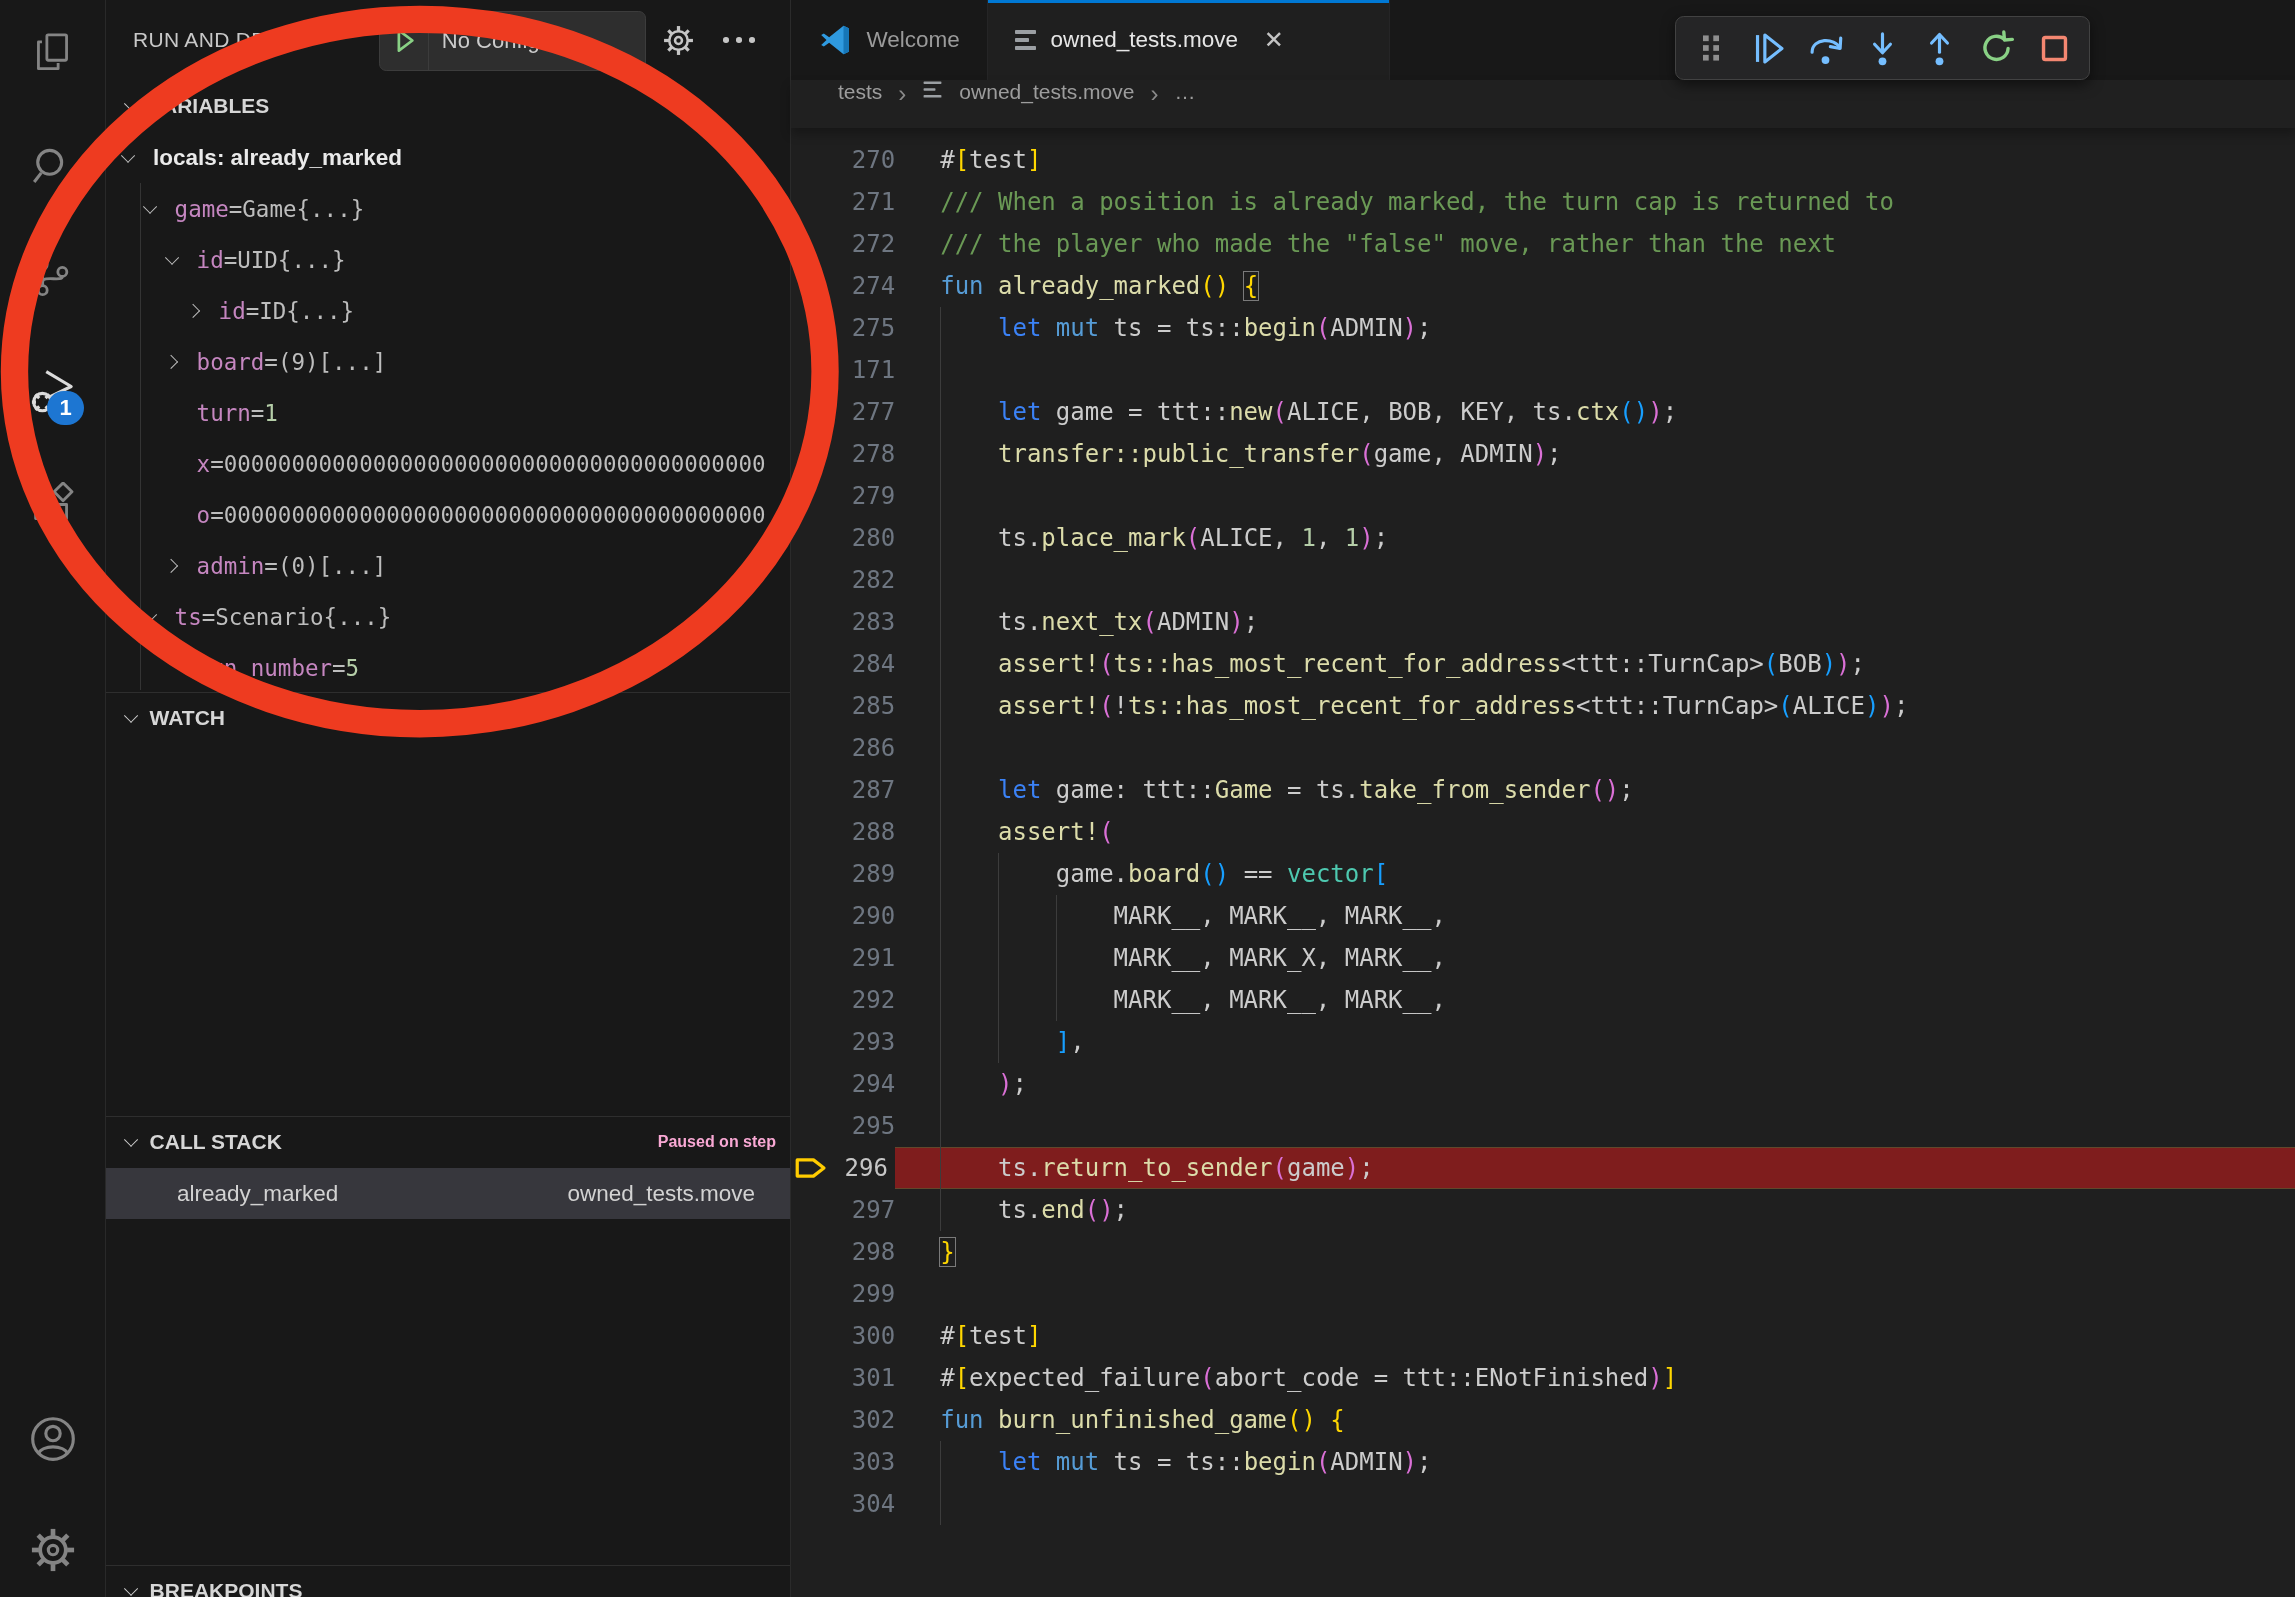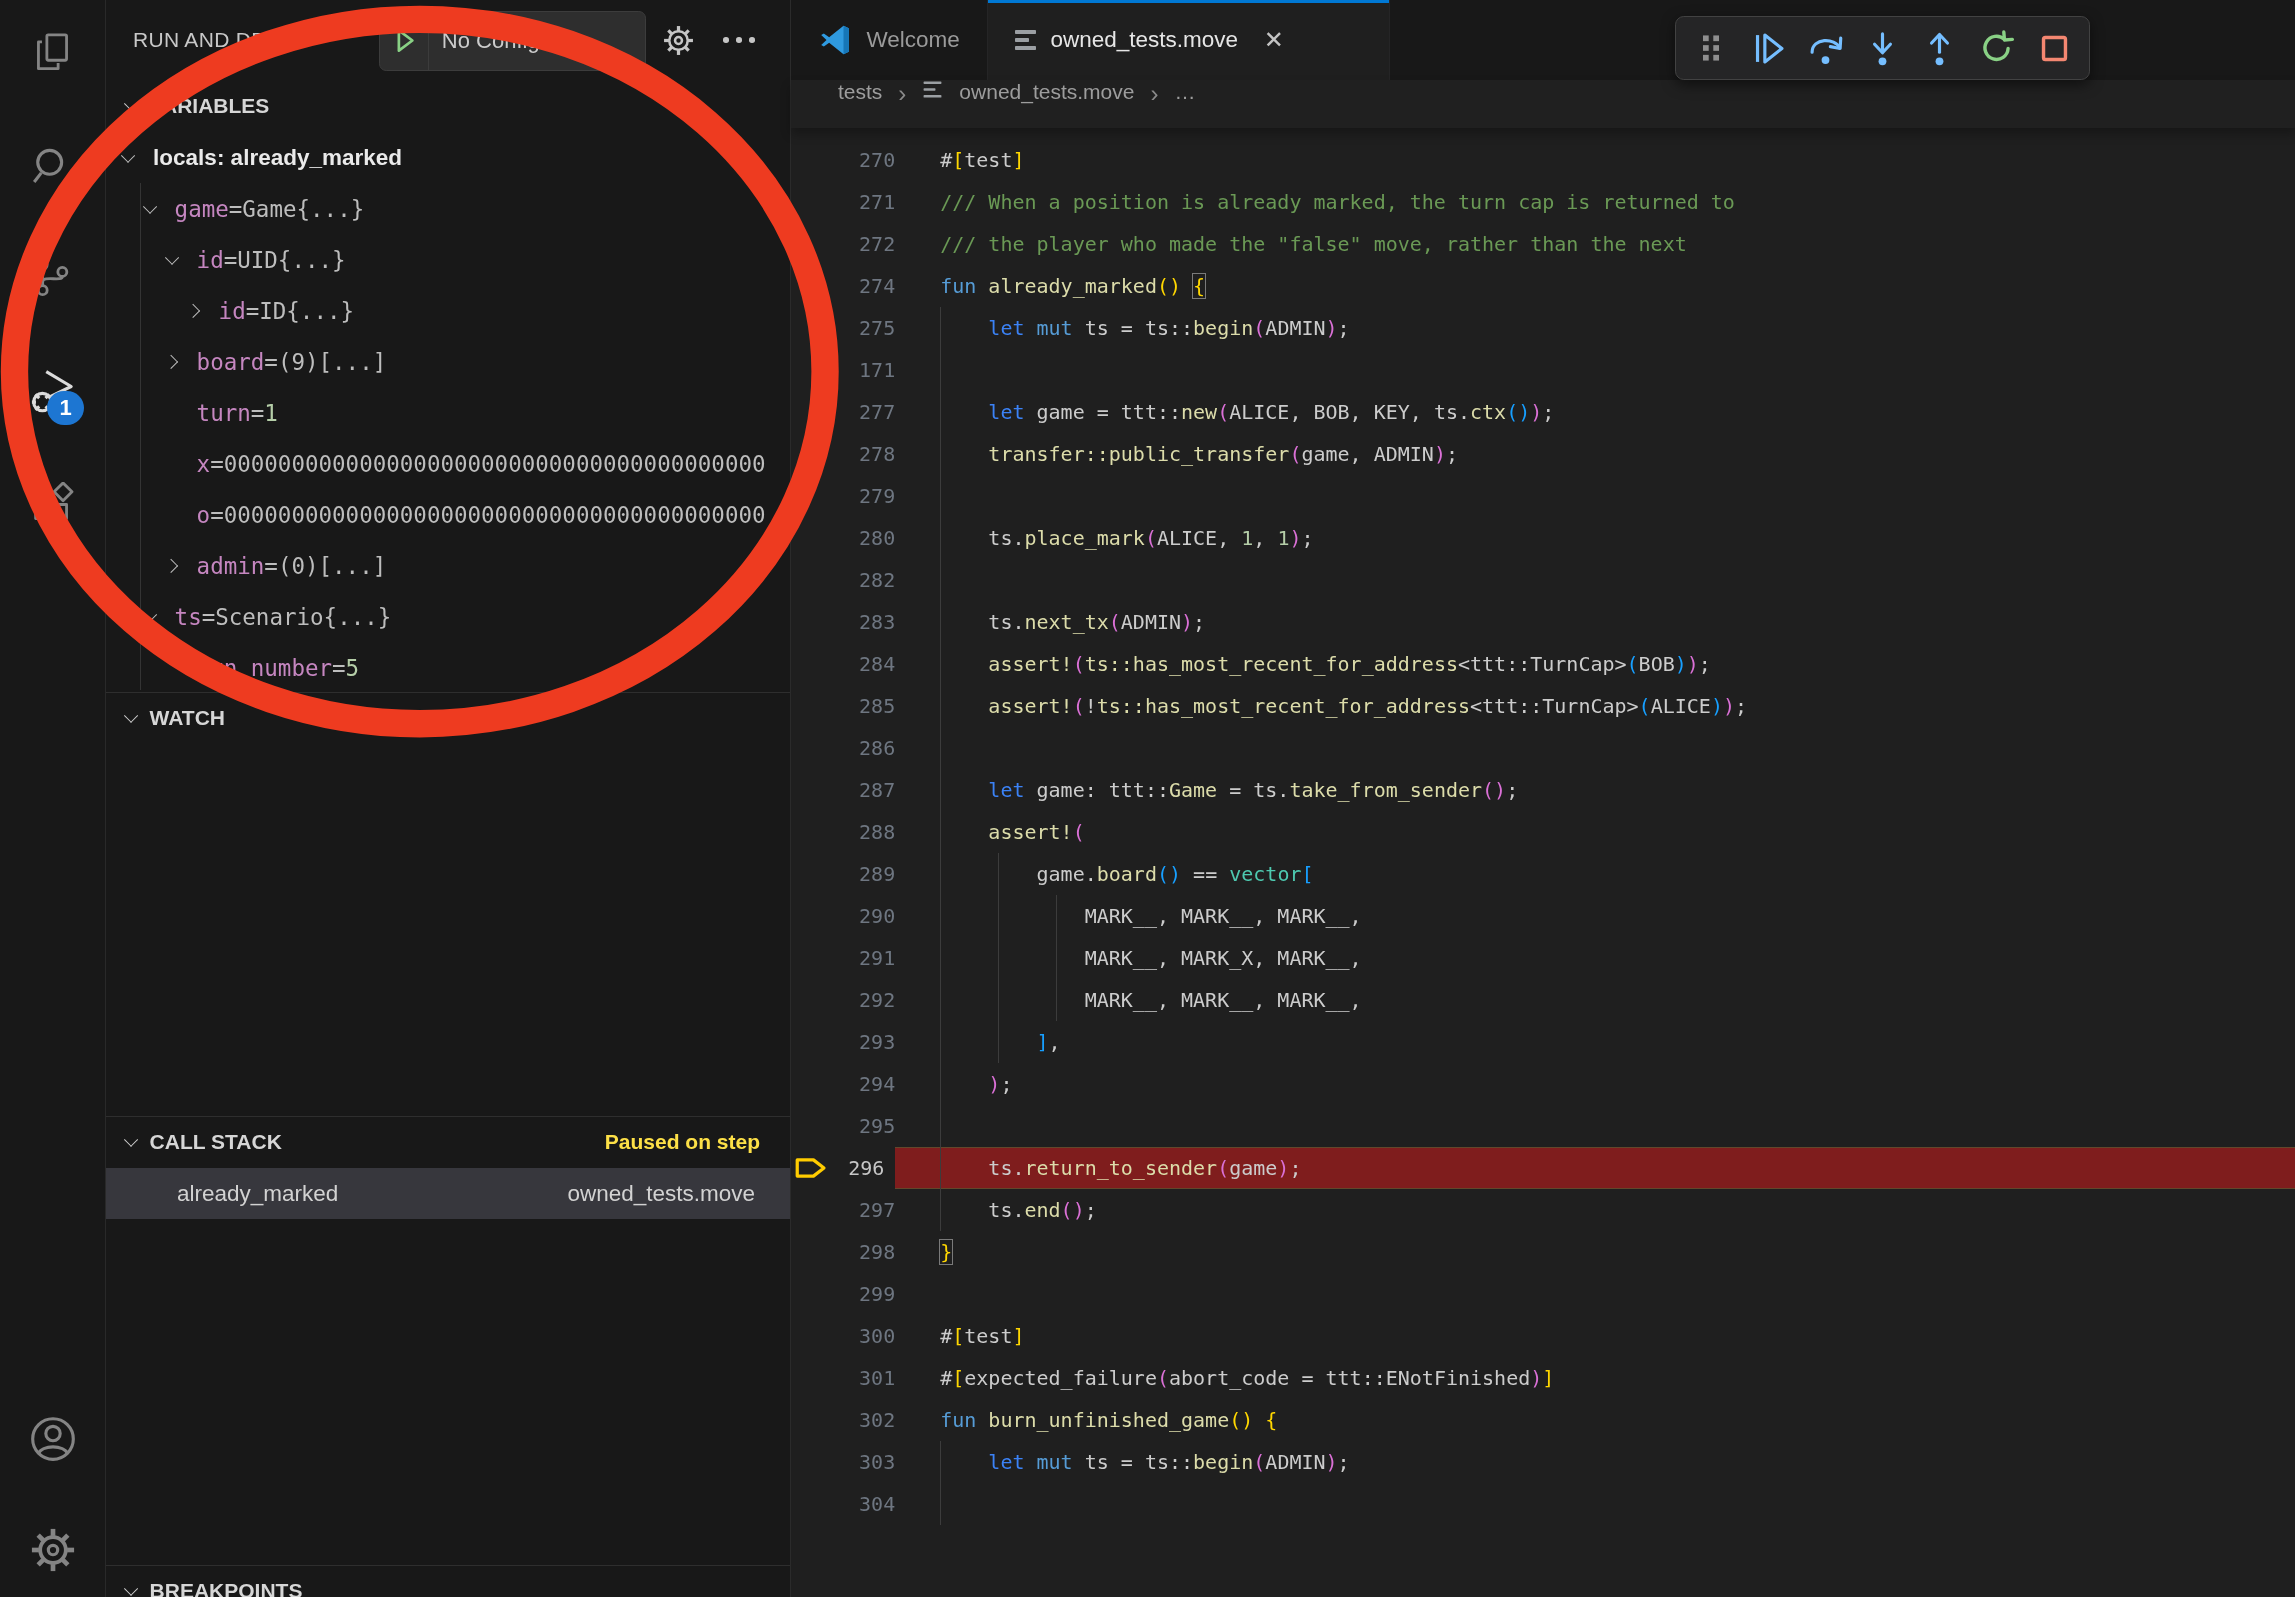--- a/index.html
+++ b/index.html
@@ -38,21 +38,21 @@
   .tw .chev{border-color:#bdbdbd;}
   .scope-label{font-family:"Liberation Sans",sans-serif;font-weight:700;font-size:22.5px;color:#eaeaea;}
   .vname{color:#c586c0;}
   .veq{color:#bdbdbd;}
   .vval{color:#bdbdbd;overflow:hidden;text-overflow:ellipsis;min-width:0;}
   .vval.num{color:#b5cea8;}
   .tree-guide{position:absolute;width:0.8px;background:#343434;}
 
   .cs-frame{position:absolute;left:0;right:0;top:1168px;height:51px;background:#37373d;display:flex;align-items:center;
             justify-content:space-between;padding:0 35px 0 71px;font-size:22.5px;color:#d2d2d2;}
-  .cs-status{margin-left:auto;margin-right:30px;font-weight:700;font-size:21px;color:#fde047;}
+  .cs-status{margin-left:auto;margin-right:14px;font-weight:700;font-size:16px;color:#f9a8d4;}
 
   
   .editor{position:absolute;left:791px;top:0;right:0;height:100%;background:#1f1f1f;}
   .tabbar{position:absolute;top:0;left:0;right:0;height:80px;background:#181818;display:flex;}
   .tab{display:flex;align-items:center;gap:14.5px;padding:0 27px;font-size:22.5px;height:100%;
        border-right:0.8px solid #252526;position:relative;box-sizing:border-box;}
   .tab.inactive{color:#9a9a9a;background:#181818;}
   .tab.active{color:#e6e6e6;background:#1f1f1f;min-width:402px;}
   .tab.active::before{content:"";position:absolute;top:0;left:0;right:0;height:3.2px;background:#0078d4;}
   .tab-close{margin-left:11.3px;font-size:24px;color:#c3c3c3;}
@@ -60,21 +60,21 @@
   .move-icon i{height:3.2px;background:#9b9fa3;border-radius:0.8px;display:block;}
   .move-icon i:nth-child(1){width:21px;}
   .move-icon i:nth-child(2){width:13.7px;}
   .move-icon i:nth-child(3){width:21px;}
 
   .breadcrumb{position:absolute;top:80px;left:0;right:0;height:48px;background:#202020;display:flex;align-items:flex-start;
               gap:16px;padding-left:47px;font-size:21px;color:#9d9d9d;box-shadow:0 6.4px 9.7px rgba(0,0,0,.28);}
   .bc-sep{color:#8a8a8a;font-size:24px;}
 
   .codepane{position:absolute;top:129px;left:0;right:0;bottom:0;padding-top:9.7px;
-            font-family:"DejaVu Sans Mono","Liberation Mono",monospace;font-size:20px;overflow:hidden;}
+            font-family:"DejaVu Sans Mono","Liberation Mono",monospace;font-size:24px;overflow:hidden;}
   .cl{display:flex;height:42px;line-height:42px;}
   .cl-m{width:43px;flex:none;display:flex;align-items:center;padding-left:3.2px;}
   .cl-n{width:58px;flex:none;text-align:right;color:#6e7681;}
   .cl-b{flex:1;position:relative;white-space:pre;padding-left:45px;color:#cccccc;}
   .cl.cur .cl-b{background:#7f1d1d;box-shadow:inset 0 0.8px 0 #5a5630, inset 0 -0.8px 0 #5a5630;}
   .cl.cur .cl-n{color:#c6c6c6;text-align:center;}
   .guide{position:absolute;top:0;bottom:0;width:0.8px;background:#3c3c3c;}
 
   .pl{color:#cccccc;} .kw{color:#569cd6;} .ct{color:#3b82f6;} .fn{color:#dcdcaa;}
   .nu{color:#b5cea8;} .cm{color:#6a9955;} .ty{color:#4ec9b0;}

